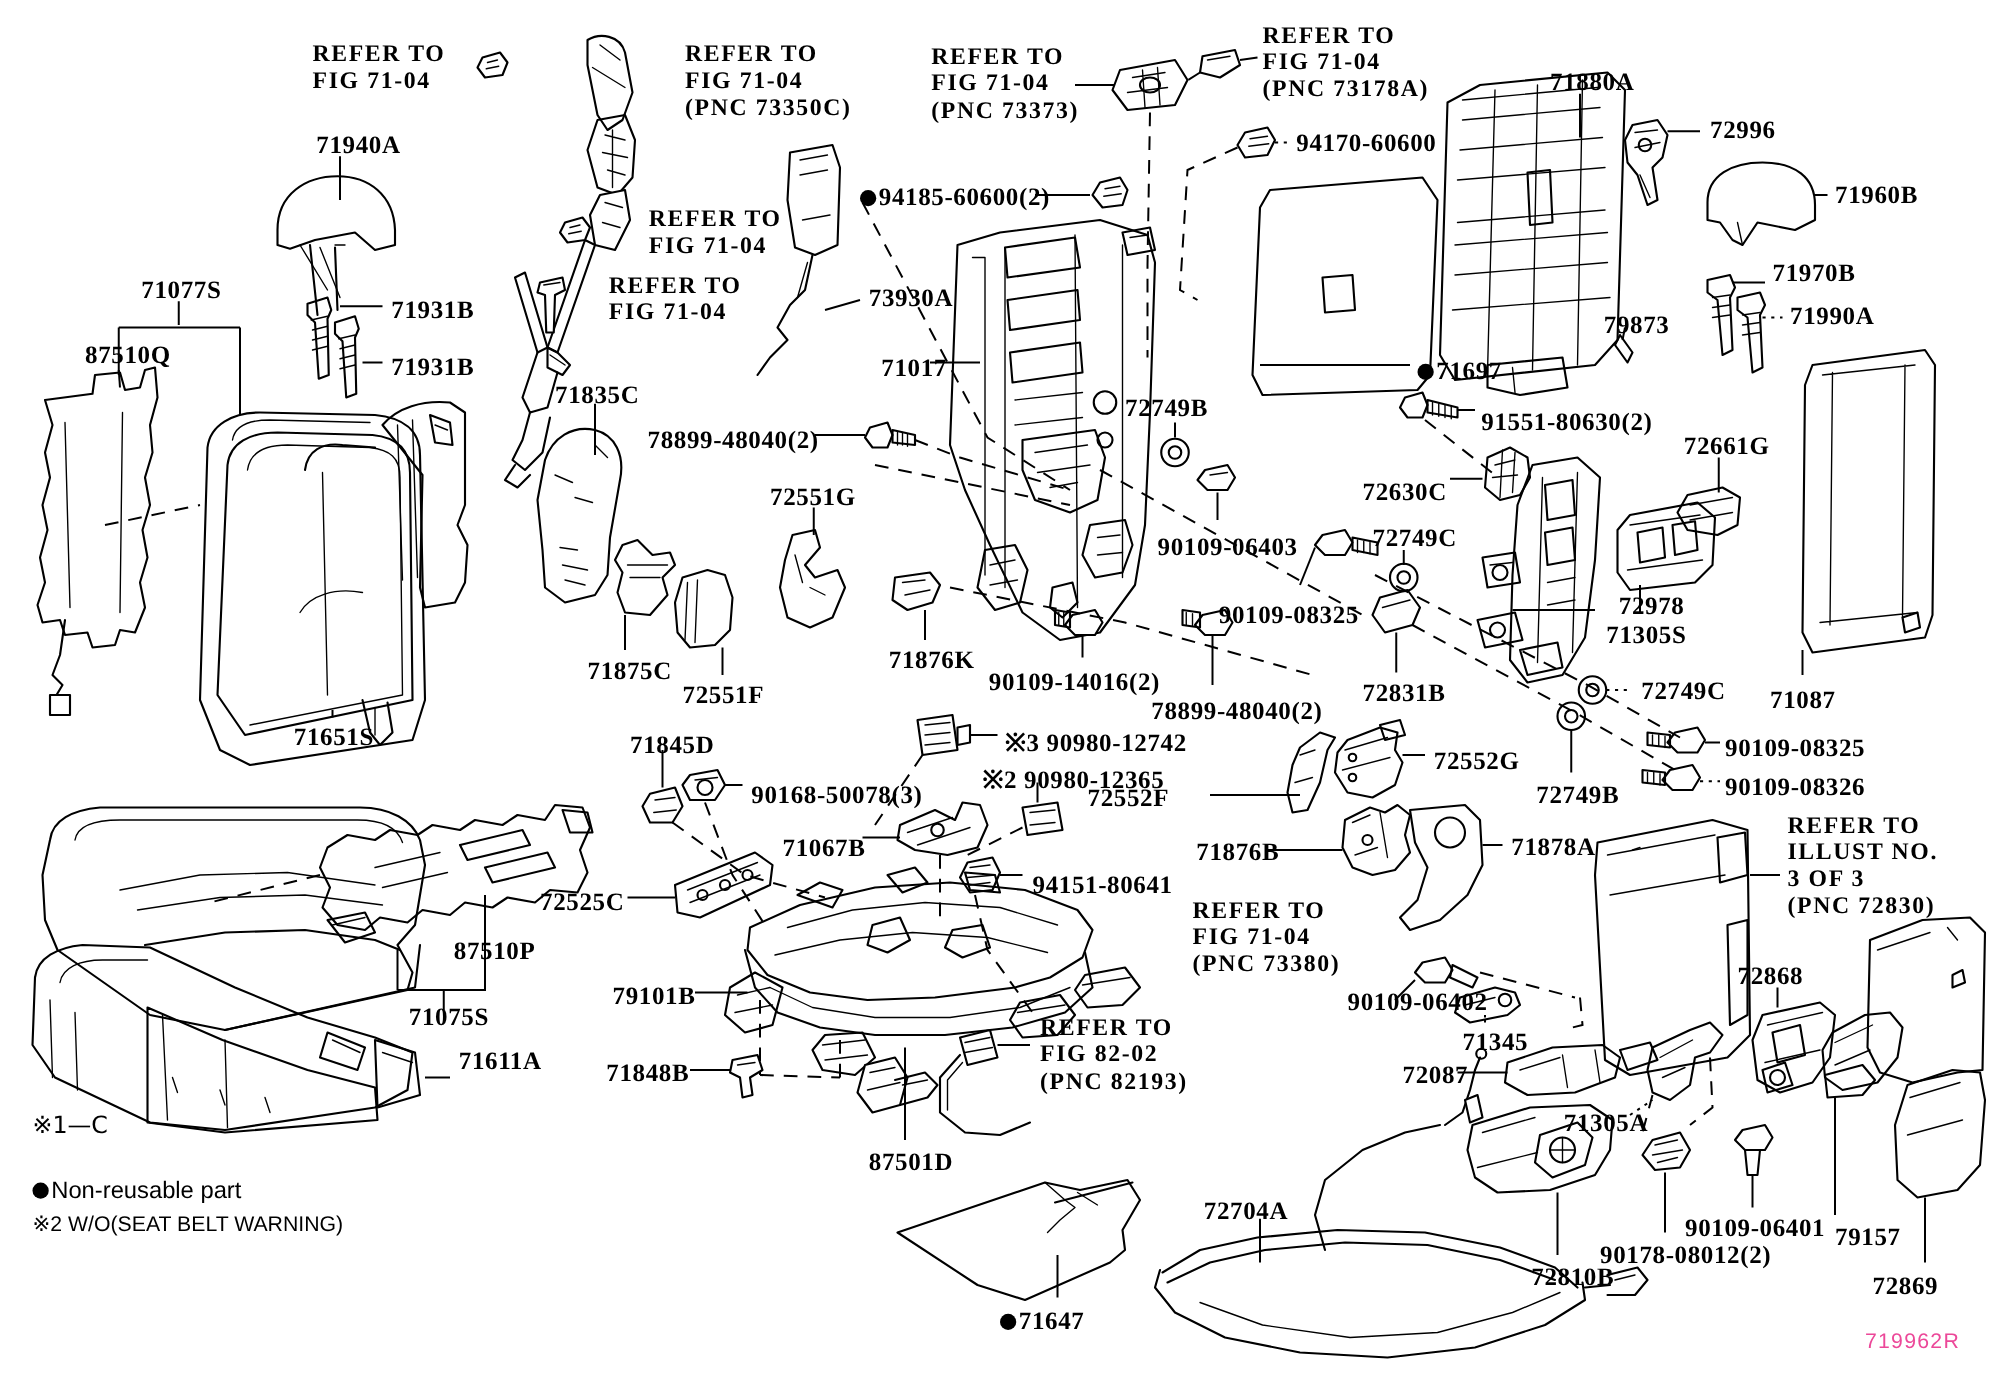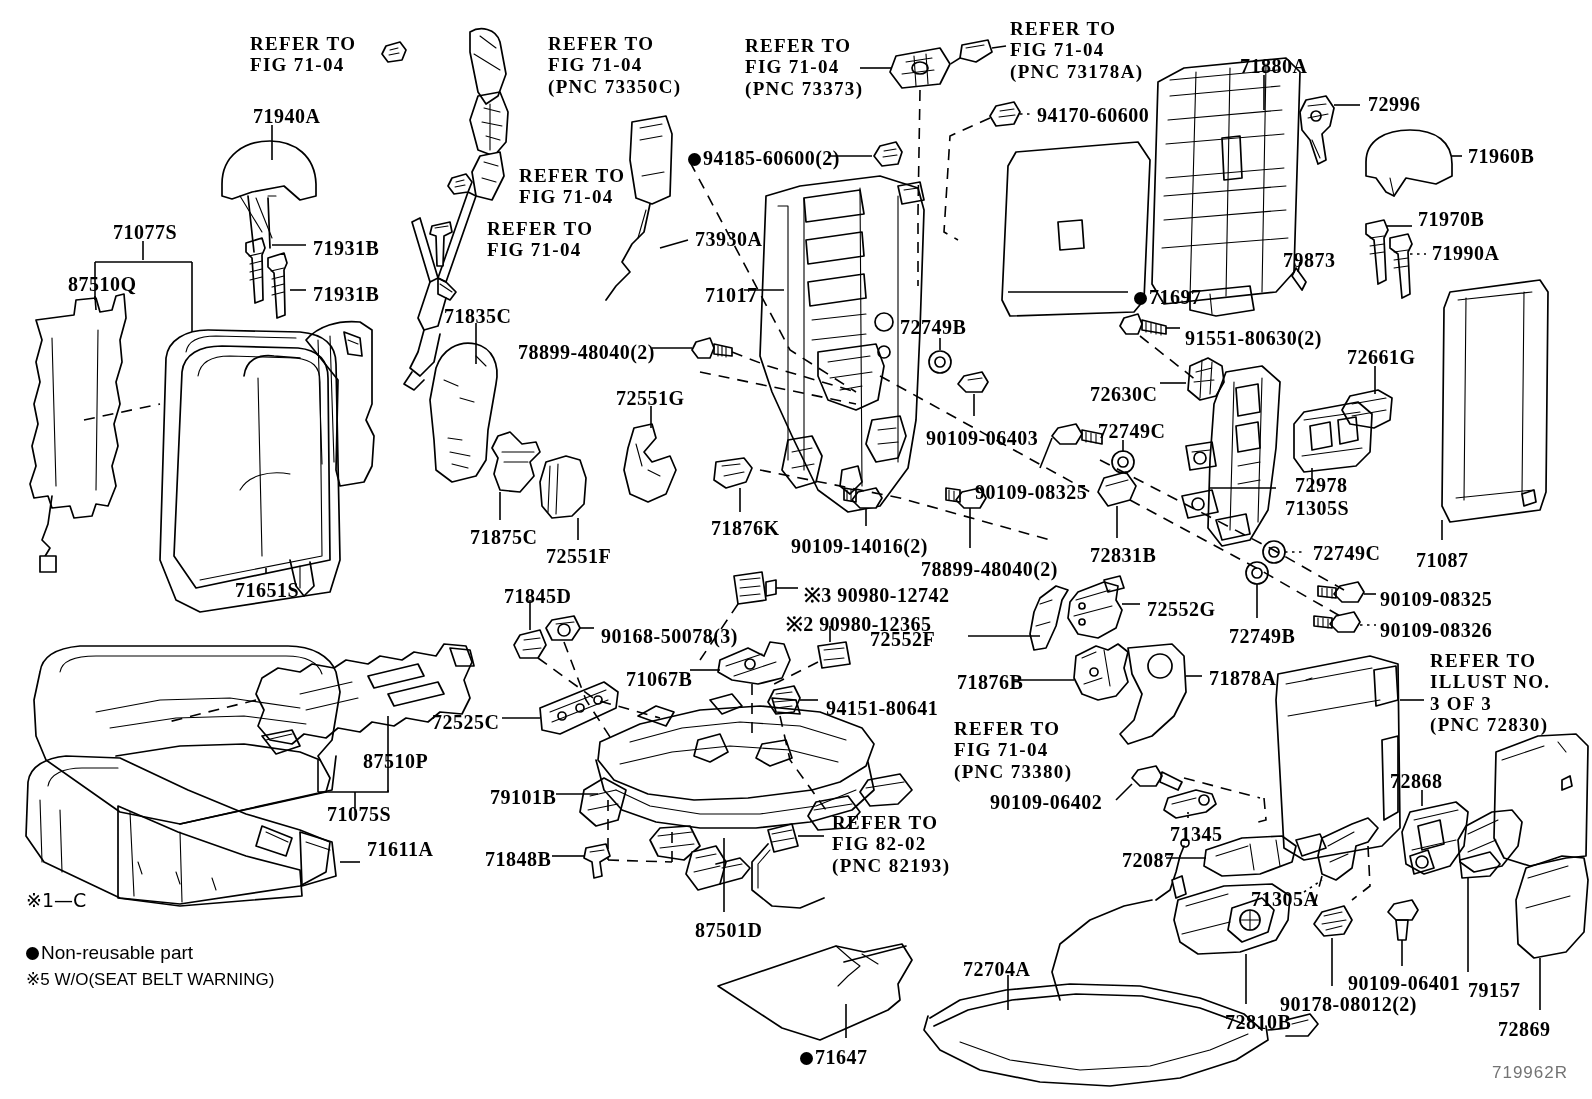--- a/index.html
+++ b/index.html
@@ -56,21 +56,21 @@
   #legend .mark { font-family: "DejaVu Sans", sans-serif; }
   #legend .note { font-size: 17px; }
   
   #figid {
     position: absolute;
     right: 24px;
     bottom: 16px;
     font-family: "Liberation Sans", "DejaVu Sans", sans-serif;
     font-size: 17px;
     letter-spacing: 1px;
-    color: #737373;
+    color: #ec4899;
   }
   
   #art {
     position: absolute;
     left: 0; top: 0;
     width: 1592px;
     height: 1099px;
     pointer-events: none;
   }
   #art .s  { fill: none; stroke: #000; stroke-width: 1.7; stroke-linejoin: round; stroke-linecap: round; }
@@ -769,34 +769,34 @@
       <div class="lbl" style="left: 800px; top: 1046px;"><span class="bullet"></span><span>71647</span></div>
       <div class="lbl" style="left: 963px; top: 958px;"><span>72704A</span></div>
       <div class="lbl" style="left: 1225px; top: 1011px;"><span>72810B</span></div>
       <div class="lbl" style="left: 363px; top: 750px;"><span>87510P</span></div>
       <div class="lbl" style="left: 327px; top: 803px;"><span>71075S</span></div>
       <div class="lbl" style="left: 367px; top: 838px;"><span>71611A</span></div>
       <div class="lbl" style="left: 1147px; top: 598px;"><span>72552G</span></div>
       <div class="lbl" style="left: 870px; top: 628px; text-align: right;"><span>72552F</span></div>
       <div class="lbl" style="left: 957px; top: 671px;"><span>71876B</span></div>
       <div class="lbl" style="left: 1209px; top: 667px;"><span>71878A</span></div>
-      <div class="lbl" style="left: 990px; top: 791px;"><span>90109-06402</span></div>
+      <div class="lbl" style="left: 1078px; top: 791px;"><span>90109-06402</span></div>
       <div class="lbl" style="left: 1170px; top: 823px;"><span>71345</span></div>
       <div class="lbl" style="left: 1122px; top: 849px;"><span>72087</span></div>
       <div class="lbl" style="left: 1251px; top: 888px;"><span>71305A</span></div>
       <div class="lbl" style="left: 1390px; top: 770px;"><span>72868</span></div>
       <div class="lbl" style="left: 1348px; top: 972px;"><span>90109-06401</span></div>
       <div class="lbl" style="left: 1280px; top: 993px;"><span>90178-08012(2)</span></div>
       <div class="lbl" style="left: 1434px; top: 979px; margin-left: 34px;"><span>79157</span></div>
       <div class="lbl" style="left: 1498px; top: 1018px;"><span>72869</span></div>
     </div>
 
   <div id="legend">
     <div class="lgrow mark" style="position:absolute; left:0; top:-52px; font-size:19px;">※1—C</div>
     <div class="lgrow lgbig">
       <span class="bullet"></span><span>Non-reusable part</span>
     </div>
-    <div class="lgrow note">※5  W/O(SEAT BELT WARNING)</div>
+    <div class="lgrow note">※2  W/O(SEAT BELT WARNING)</div>
   </div>
 
   <div id="figid">719962R</div>
 
 </div>
 
 </body></html>

